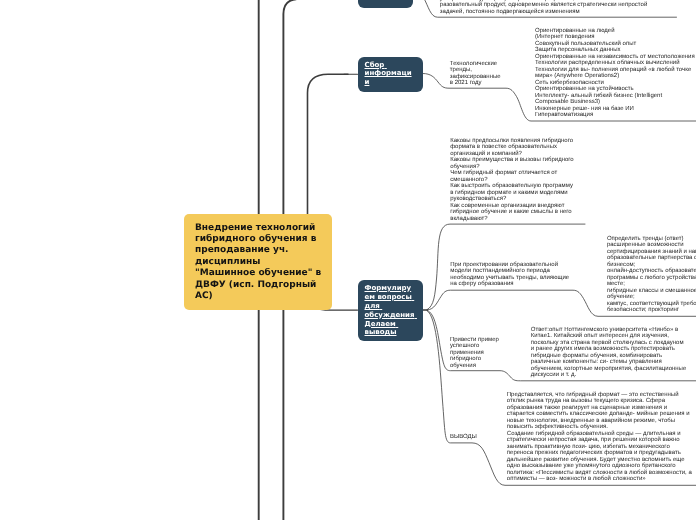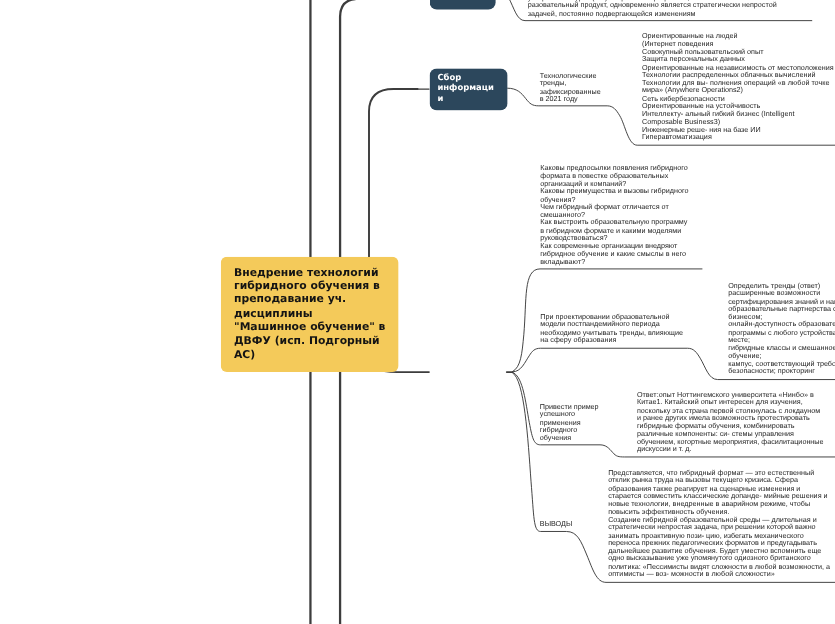--- a/index.html
+++ b/index.html
@@ -4,21 +4,21 @@
 <style>
 html,body{margin:0;padding:0;background:#ffffff;}
 body{width:696px;height:520px;position:relative;overflow:hidden;font-family:"Liberation Sans",sans-serif;-webkit-font-smoothing:antialiased;text-rendering:geometricPrecision;}
 #stage{position:absolute;left:0;top:0;width:696px;height:520px;overflow:hidden;background:#fff;transform:translateZ(0);}
 svg.links{position:absolute;left:0;top:0;width:696px;height:520px;overflow:visible;}
 svg.links path{fill:none;stroke:#3d3d3d;stroke-linecap:round;}
 .node{position:absolute;box-sizing:border-box;white-space:pre-wrap;overflow-wrap:break-word;word-break:break-word;}
 .center-node{background:#F4CA5A;border-radius:5px;color:#141414;font-weight:bold;transform:translateZ(0);
   font-size:9px;line-height:11.4px;font-family:"DejaVu Sans",sans-serif;}
 .dark-node{background:#2C475C;border-radius:6px;color:#ffffff;font-weight:bold;transform:translateZ(0);
-  font-size:7px;line-height:8.95px;font-family:"DejaVu Sans",sans-serif;}
+  font-size:7px;line-height:8.95px;font-family:"DejaVu Sans",sans-serif;text-decoration:underline;}
 .label{position:absolute;color:#262626;font-family:"Liberation Sans",sans-serif;transform:translateZ(0);
   font-size:6px;line-height:6.5px;white-space:pre-wrap;}
 </style>
 </head>
 <body>
 
 <div id="stage">
 
   <svg class="links" viewBox="0 0 696 520">
     <g fill="none" stroke-linecap="round">
@@ -38,20 +38,21 @@
       <path d="M427.2 310.8 C437 316 440 366 442.5 401 C445 431 444.5 442.9 450.5 442.9 L472 442.9 C481 442.9 484 450.5 489 462.5 C494 474.5 497 485.3 505 485.3 L700 485.3"></path>
     </g>
   </svg>
 
   <div class="node center-node" style="left:184px;top:214px;width:148px;height:96px;padding:8.5px 10px 8.5px 11px;">Внедрение технологий гибридного обучения в преподавание уч. дисциплины "Машинное обучение" в ДВФУ (исп. Подгорный АС)</div>
 
   <div class="node dark-node" style="left:357.5px;top:-21px;width:55px;height:29px;padding:4px 7px;">Проблема</div>
 
   <div class="node dark-node" style="left:357.5px;top:56.5px;width:65px;height:35px;padding:4px 7px;">Сбор информации</div>
 
+  <div class="node dark-node" style="left:357.5px;top:279.7px;width:65px;height:61px;padding:4px 7px;">Формулируем вопросы для обсуждения Делаем выводы</div>
 
   <div class="label" style="left:439.8px;top:-4.3px;width:216px;">устаревания курса (т.е.) Разработка программы, как и любой об- разовательный продукт, одновременно является стратегически непростой задачей, постоянно подвергающейся изменениям</div>
 
   <div class="label" style="left:449.8px;top:60.9px;width:52px;">Технологические тренды, зафиксированные в 2021 году</div>
 
   <div class="label" style="left:535px;top:27.7px;width:161px;">Ориентированные на людей
 (Интернет поведения
 Совокупный пользовательский опыт
 Защита персональных данных
 Ориентированные на независимость от местоположения

